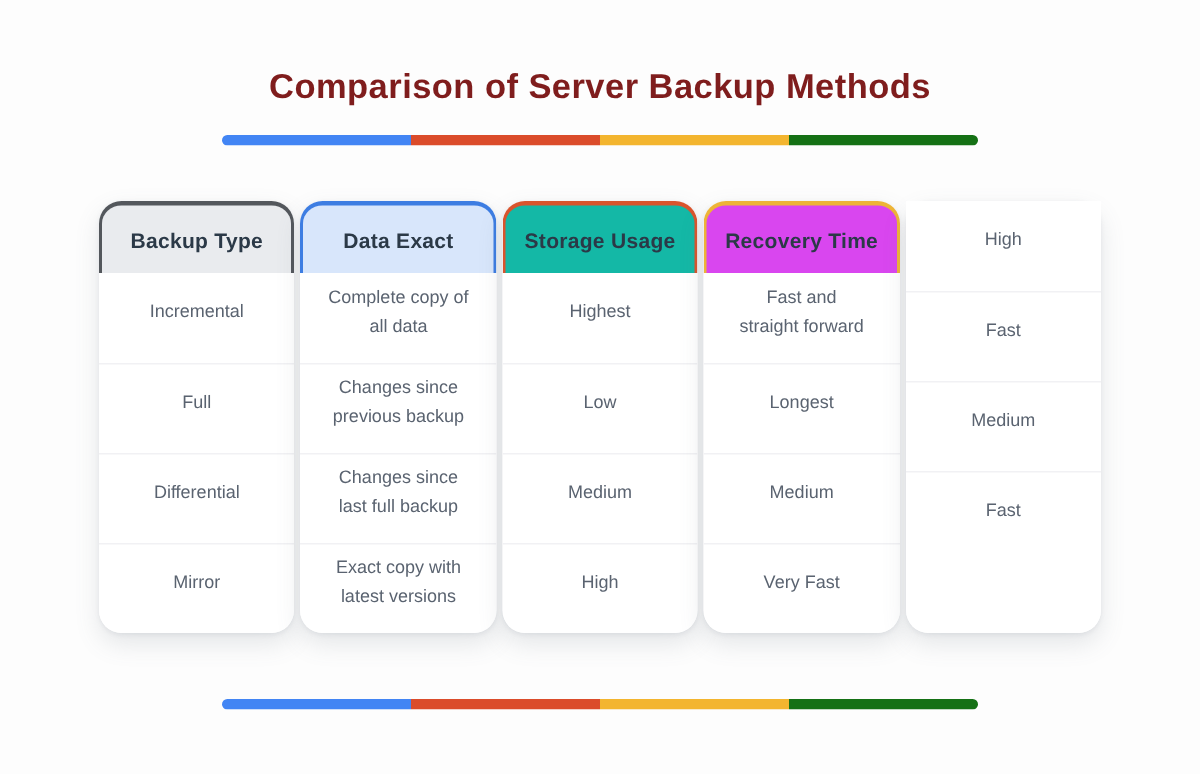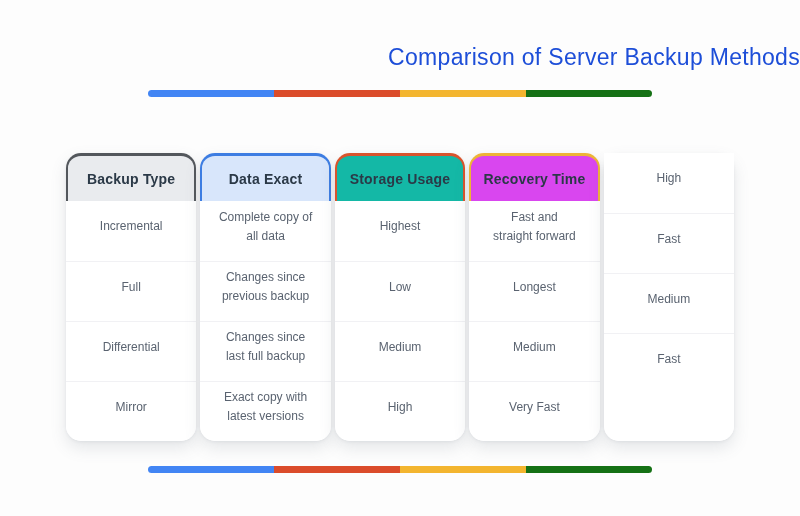--- a/index.html
+++ b/index.html
@@ -5,33 +5,33 @@
   * { margin:0; padding:0; box-sizing:border-box; }
   html, body { width:800px; height:516px; }
   body {
     font-family:"Liberation Sans", sans-serif;
     background:#fdfdfd;
     position:relative;
     overflow:hidden;
   }
   .title {
     position:absolute; top:44px; left:0; width:800px;
-    text-align:right;
-    font-size:23px; font-weight:400; letter-spacing:0.3px;
-    color:#1d4ed8;
+    text-align:center;
+    font-size:23px; font-weight:700; letter-spacing:0.3px;
+    color:#7f1d1d;
   }
   .bar {
     position:absolute; left:148px; width:504px; height:7px;
     display:flex; border-radius:4px; overflow:hidden;
   }
   .bar-top { top:90px; }
   .bar-bottom { top:466px; }
   .bar .seg { flex:1; height:100%; }
   .table {
-    position:absolute; top:153px; left:66px; width:668px;
+    position:absolute; top:134px; left:66px; width:668px;
     display:flex; gap:4px;
   }
   .col {
     flex:1; display:flex; flex-direction:column;
     border-radius:15px;
     box-shadow:0 7px 16px rgba(100,110,125,0.16), 0 1px 3px rgba(100,110,125,0.10);
   }
   .col-header {
     height:48px;
     display:flex; align-items:center; justify-content:center;

